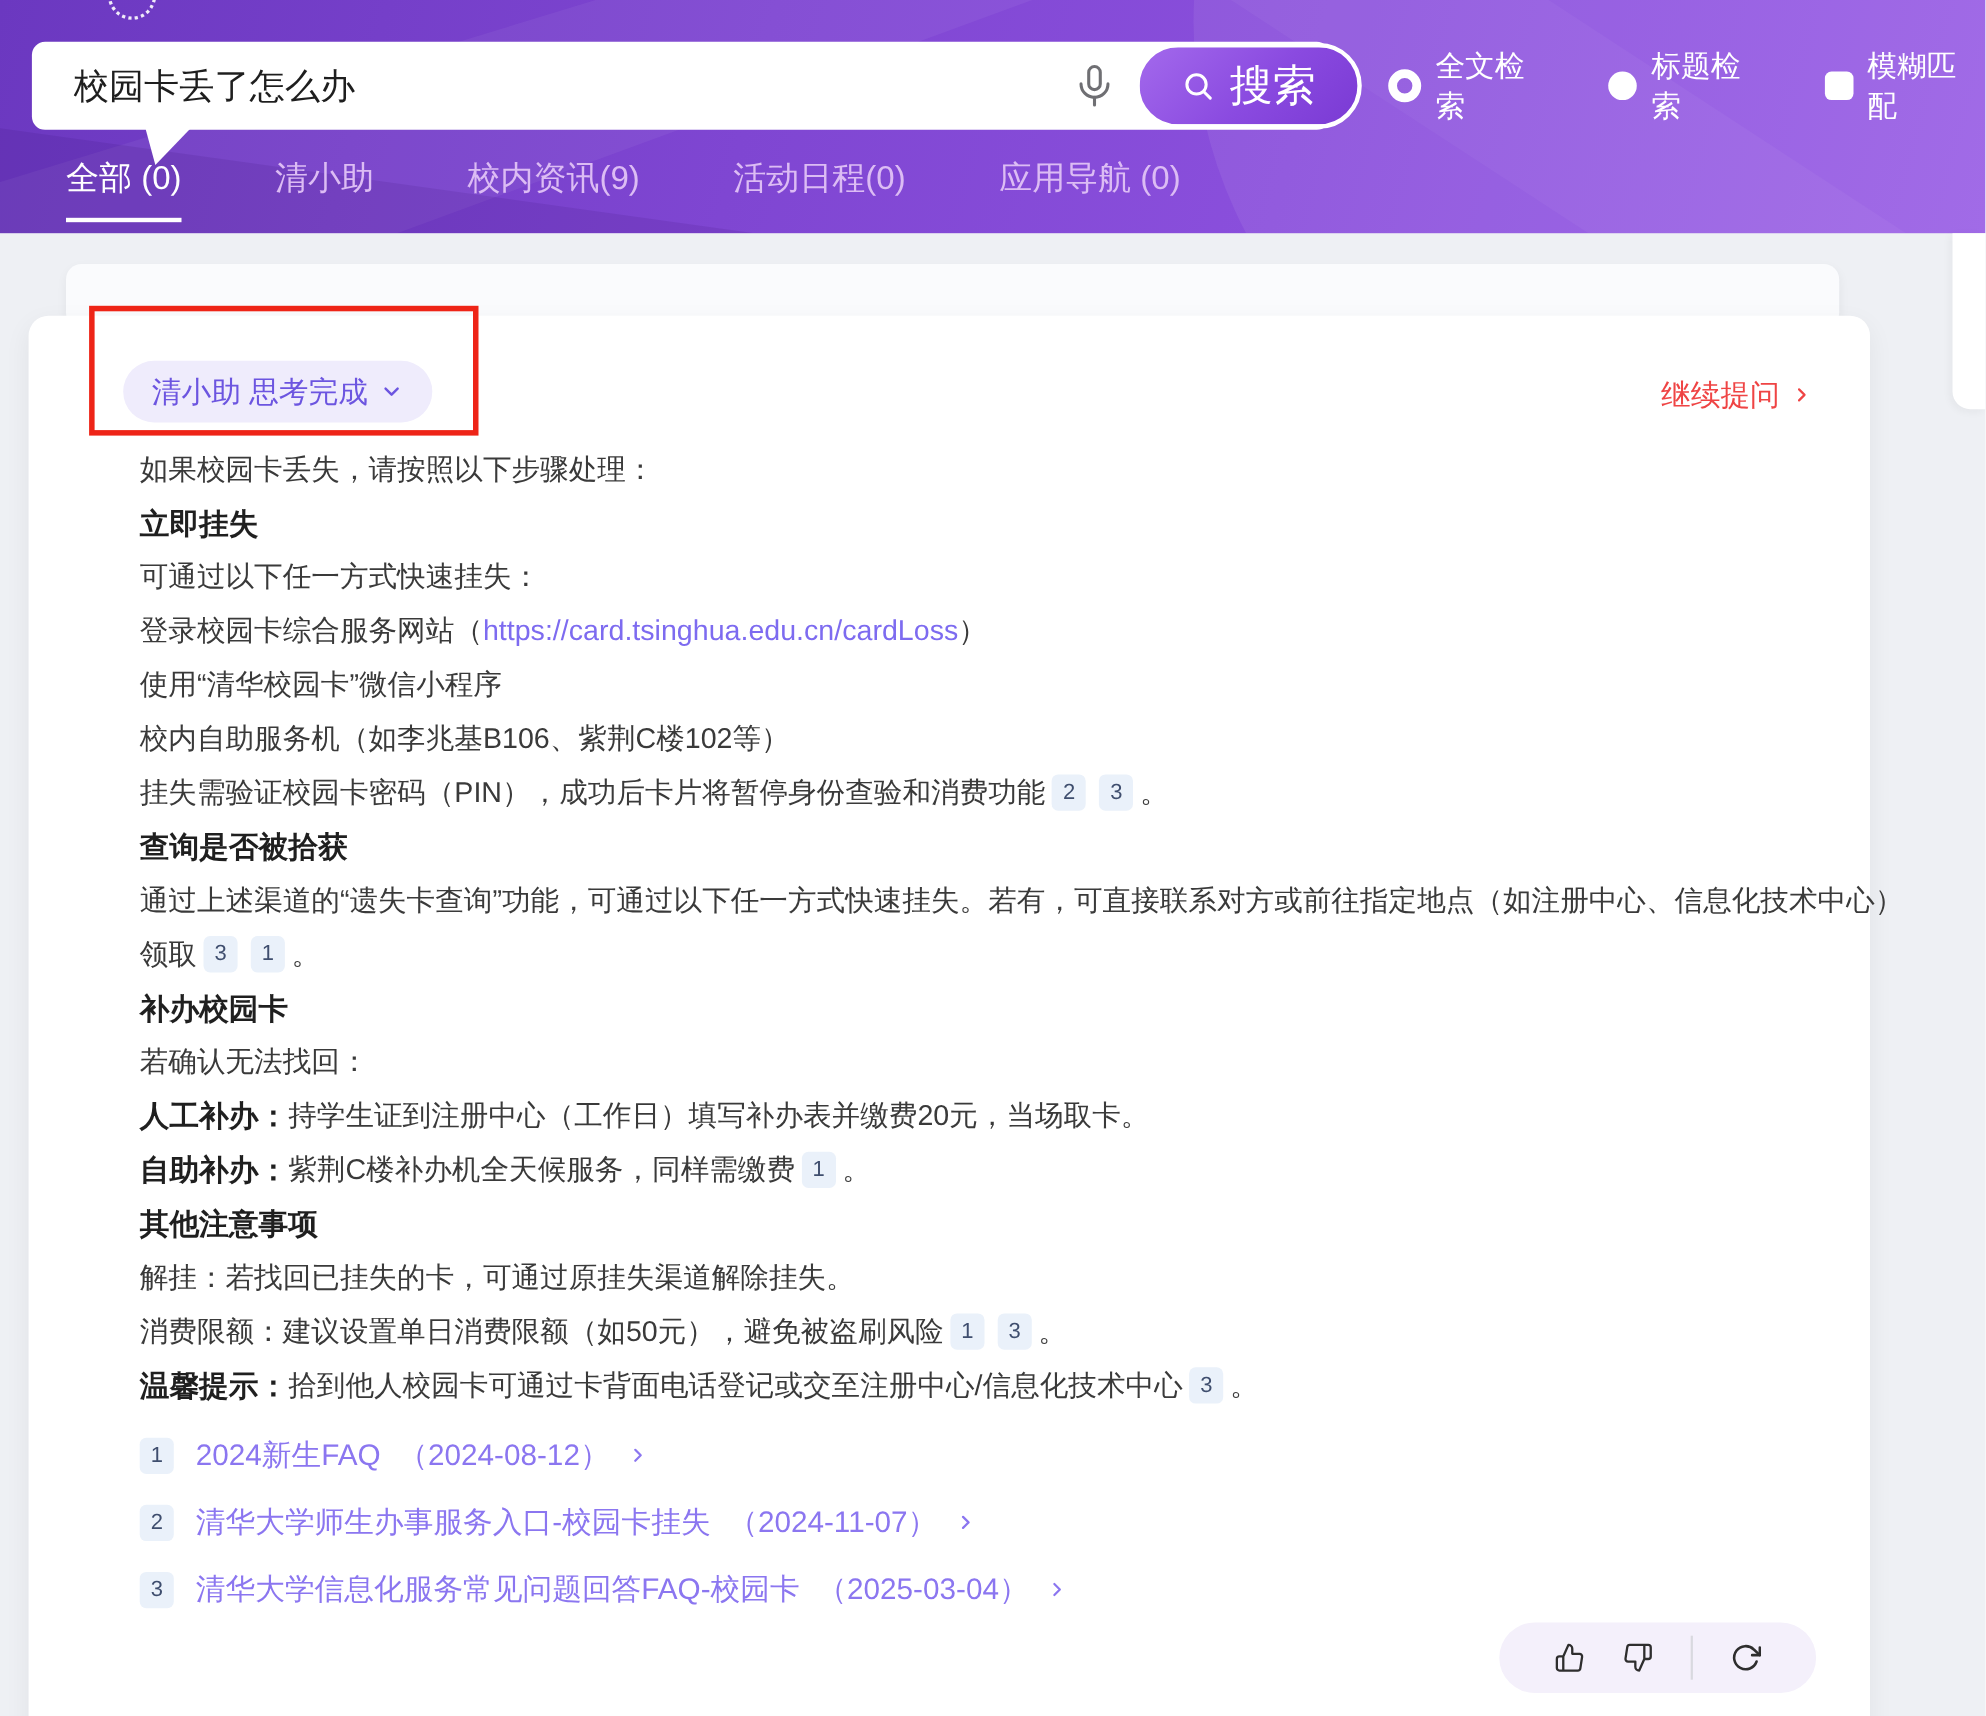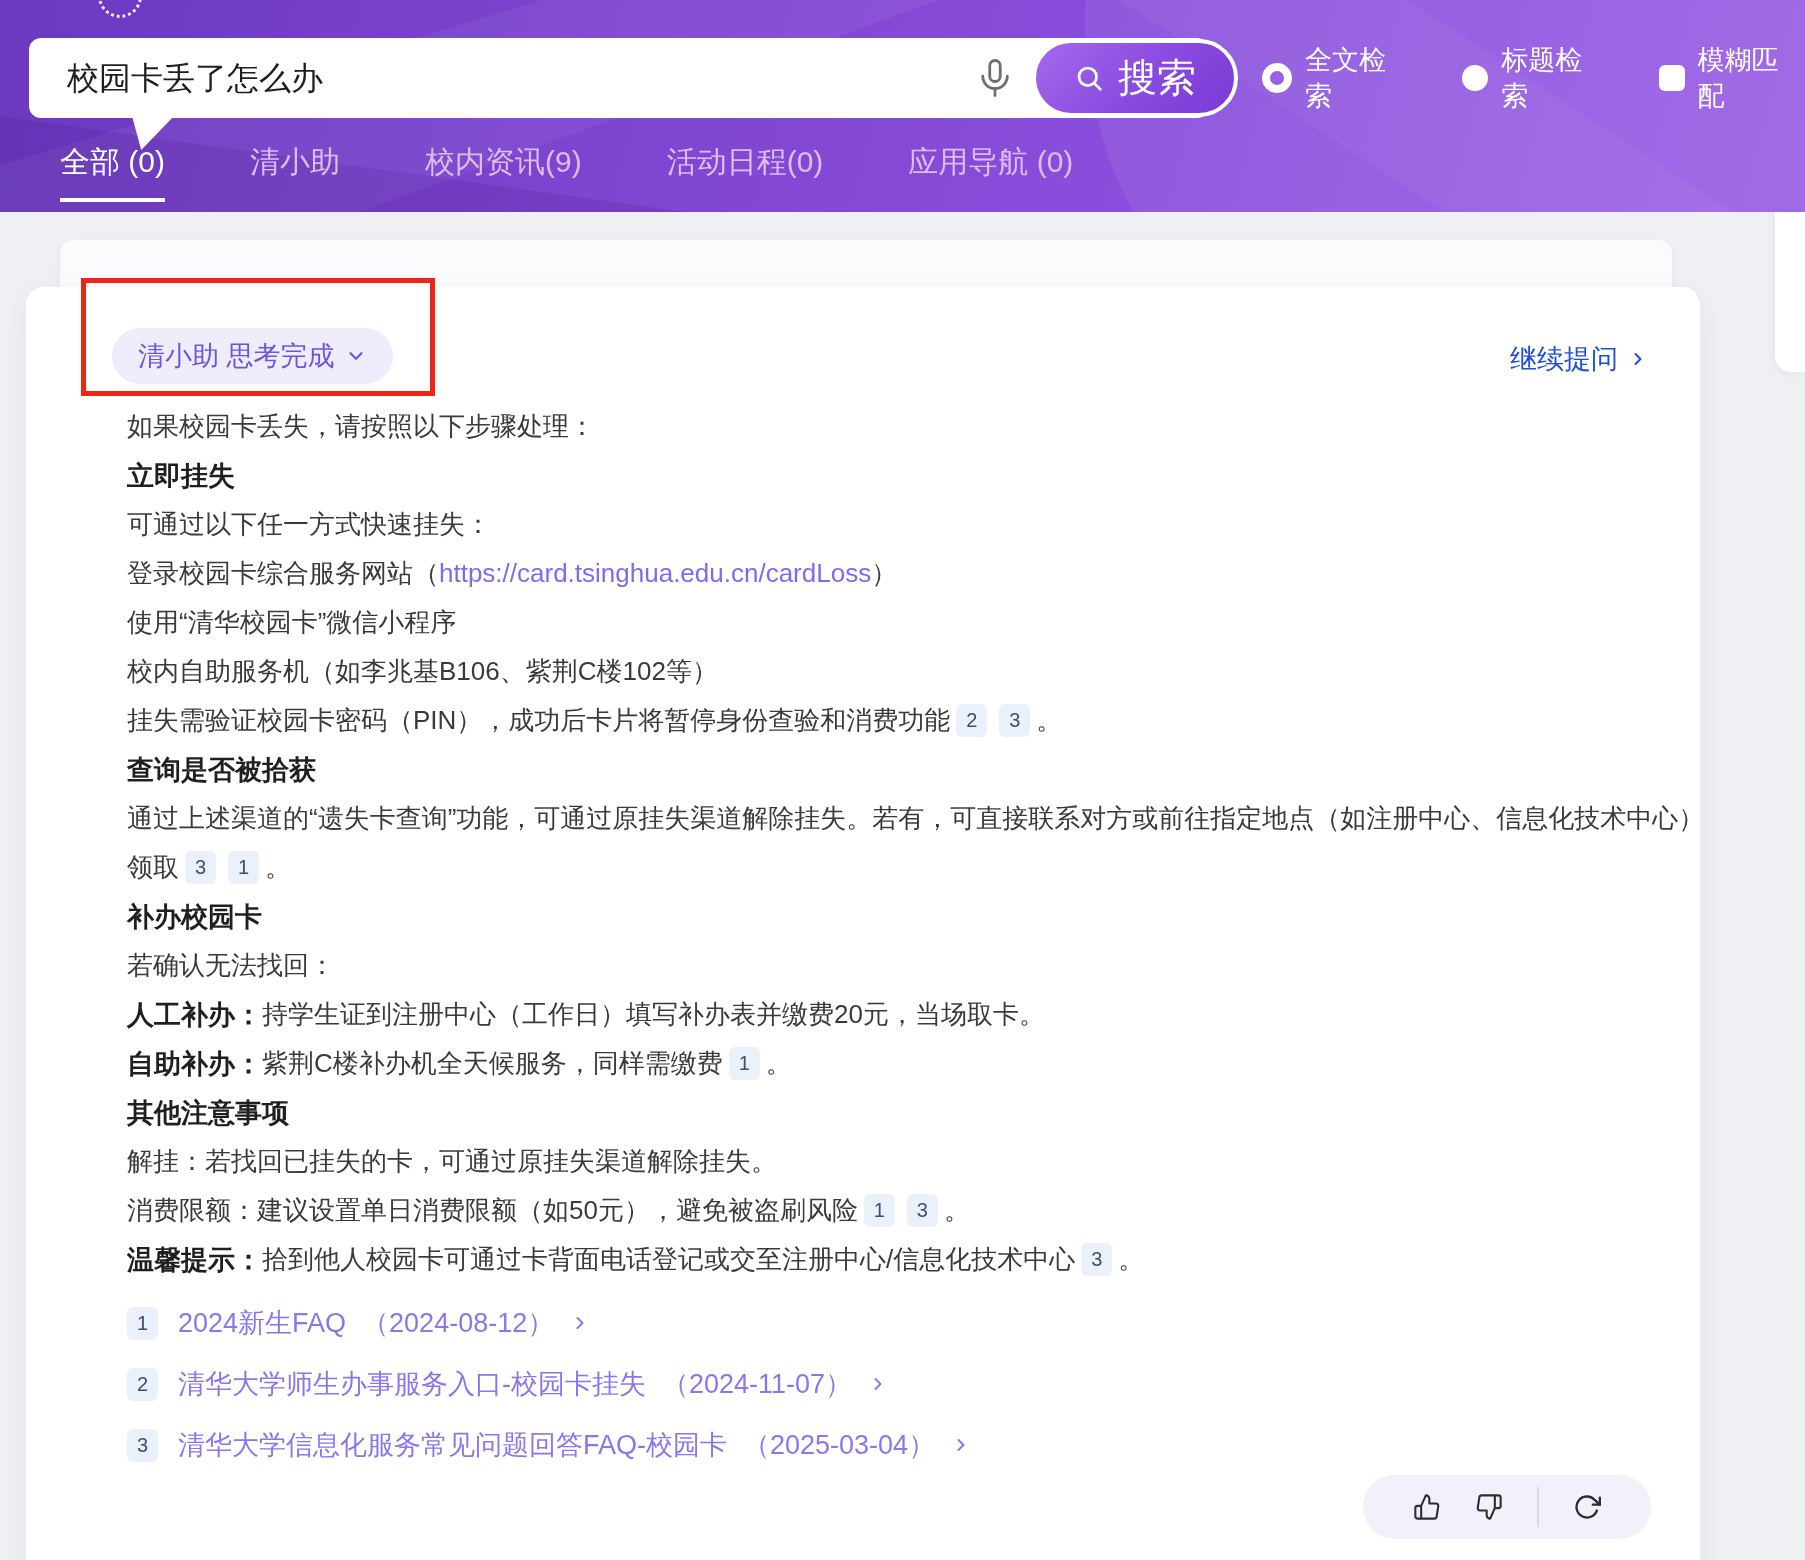--- a/index.html
+++ b/index.html
@@ -49,21 +49,21 @@
     border-radius:14px;box-shadow:0 4px 10px rgba(30,34,40,.05);}
   .card{position:absolute;left:26px;top:287px;width:1674px;height:1300px;background:#fff;border-radius:18px;
     box-shadow:0 8px 24px rgba(30,34,40,.06);}
   .side-tab{position:absolute;left:1775px;top:212px;width:30px;height:160px;background:#fff;
     border-radius:0 0 0 16px;box-shadow:-2px 2px 8px rgba(30,34,40,.05);z-index:2;}
   .red-box{position:absolute;left:81px;top:278px;width:354px;height:118px;border:5px solid var(--annot-red,#ee2417);
     box-sizing:border-box;z-index:6;}
   .status-pill{position:absolute;left:86px;top:41px;height:56px;border-radius:28px;background:#efecfc;
     display:inline-flex;align-items:center;gap:10px;padding:0 26px;color:var(--accent,#6c55e0);font-size:27px;cursor:pointer;}
   .continue{position:absolute;right:52px;top:54px;display:flex;align-items:center;gap:10px;
-    color:#1d4ed8;font-size:27px;cursor:pointer;}
+    color:#ef4444;font-size:27px;cursor:pointer;}
   .content{position:absolute;left:101px;top:115px;width:1540px;}
   .line{height:49px;display:flex;align-items:center;font-size:26px;color:#3a3a3a;white-space:nowrap;}
   .line strong{color:#1f1f1f;font-weight:700;font-size:27px;}
   .line a{color:var(--link,#7d6bf0);text-decoration:none;cursor:pointer;}
   .cite{display:inline-flex;align-items:center;justify-content:center;min-width:31px;height:33px;border-radius:6px;
     background:var(--cite-bg,#eaf1fa);color:#3f4e6e;font-size:20px;margin:0 6px;padding:0 4px;
     box-sizing:border-box;cursor:pointer;}
   .refs{position:absolute;left:101px;top:1019px;display:flex;flex-direction:column;gap:27px;}
   .ref-row{display:flex;align-items:center;height:34px;}
   .ref-num{display:inline-flex;align-items:center;justify-content:center;min-width:31px;height:33px;border-radius:6px;
@@ -177,21 +177,21 @@
       <div class="line">
         <span>挂失需验证校园卡密码（PIN），成功后卡片将暂停身份查验和消费功能</span>
         <span class="cite">2</span>
         <span class="cite">3</span>
         <span>。</span>
       </div>
       <div class="line">
         <strong>查询是否被拾获</strong>
       </div>
       <div class="line">
-        <span>通过上述渠道的“遗失卡查询”功能，可通过原挂失渠道解除挂失。若有，可直接联系对方或前往指定地点（如注册中心、信息化技术中心）</span>
+        <span>通过上述渠道的“遗失卡查询”功能，可通过以下任一方式快速挂失。若有，可直接联系对方或前往指定地点（如注册中心、信息化技术中心）</span>
       </div>
       <div class="line">
         <span>领取</span>
         <span class="cite">3</span>
         <span class="cite">1</span>
         <span>。</span>
       </div>
       <div class="line">
         <strong>补办校园卡</strong>
       </div>

